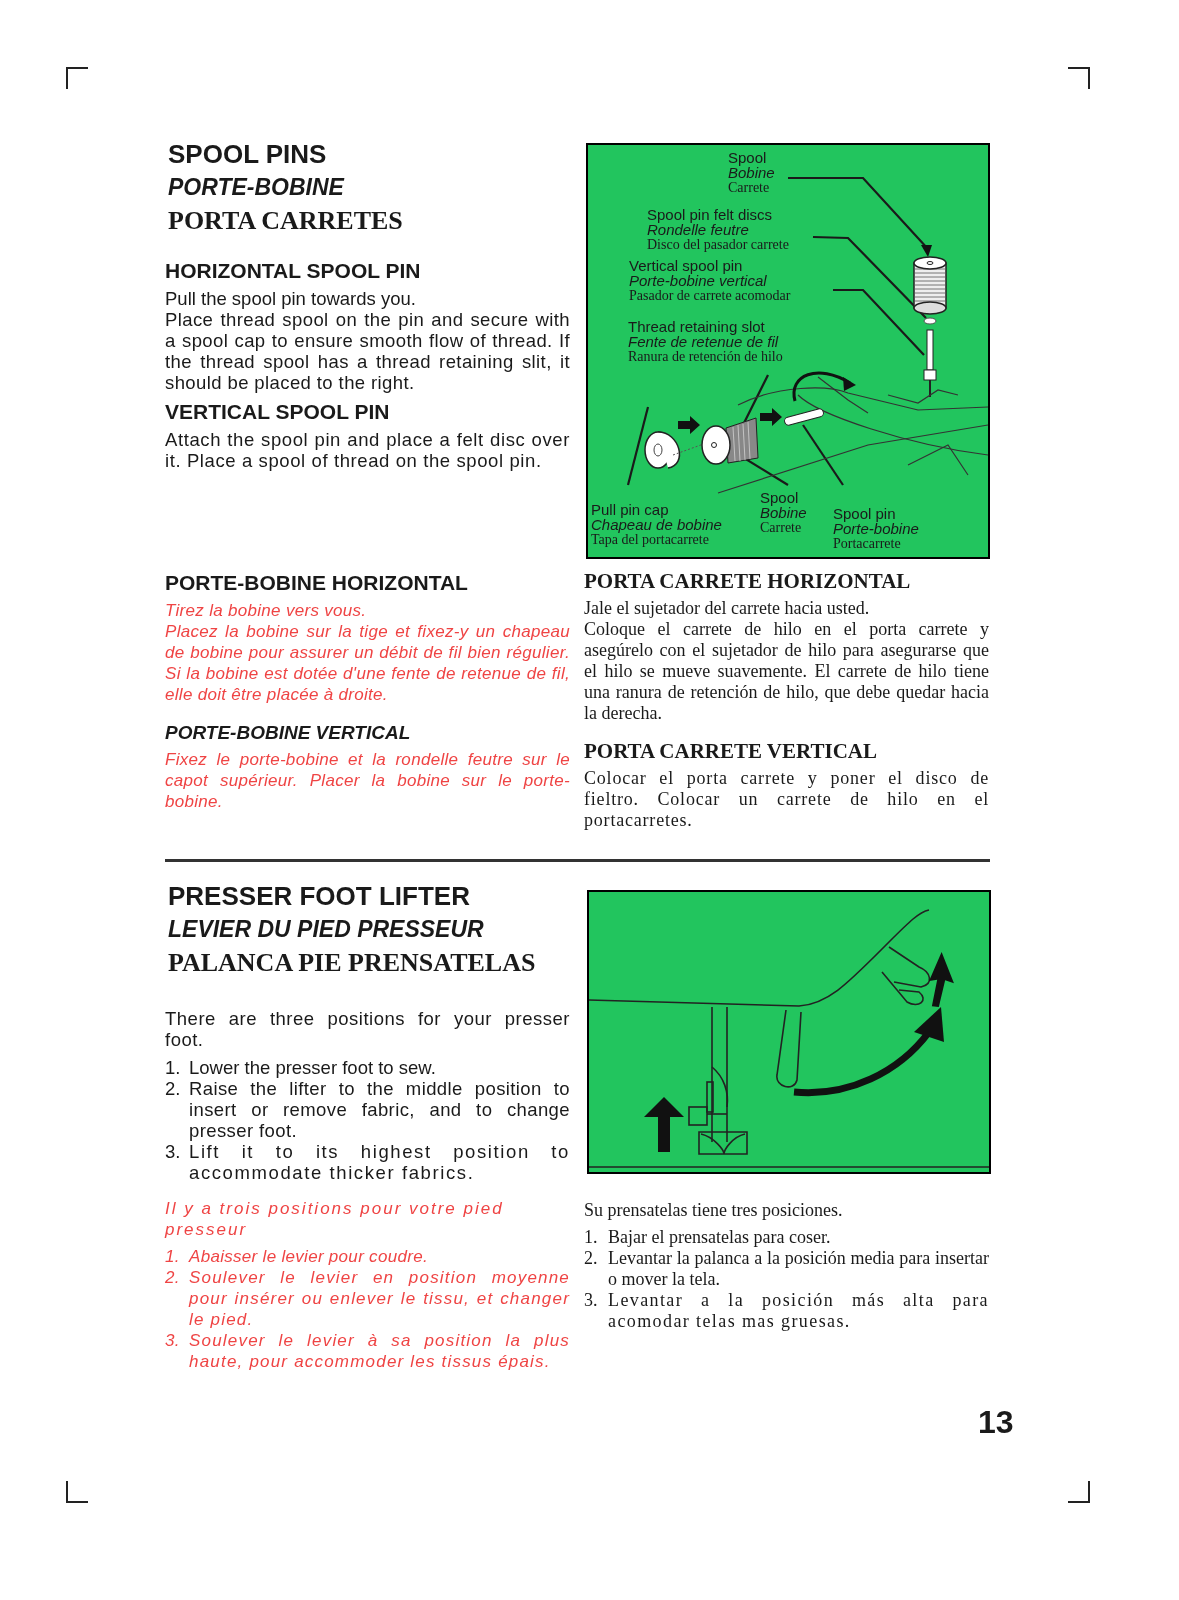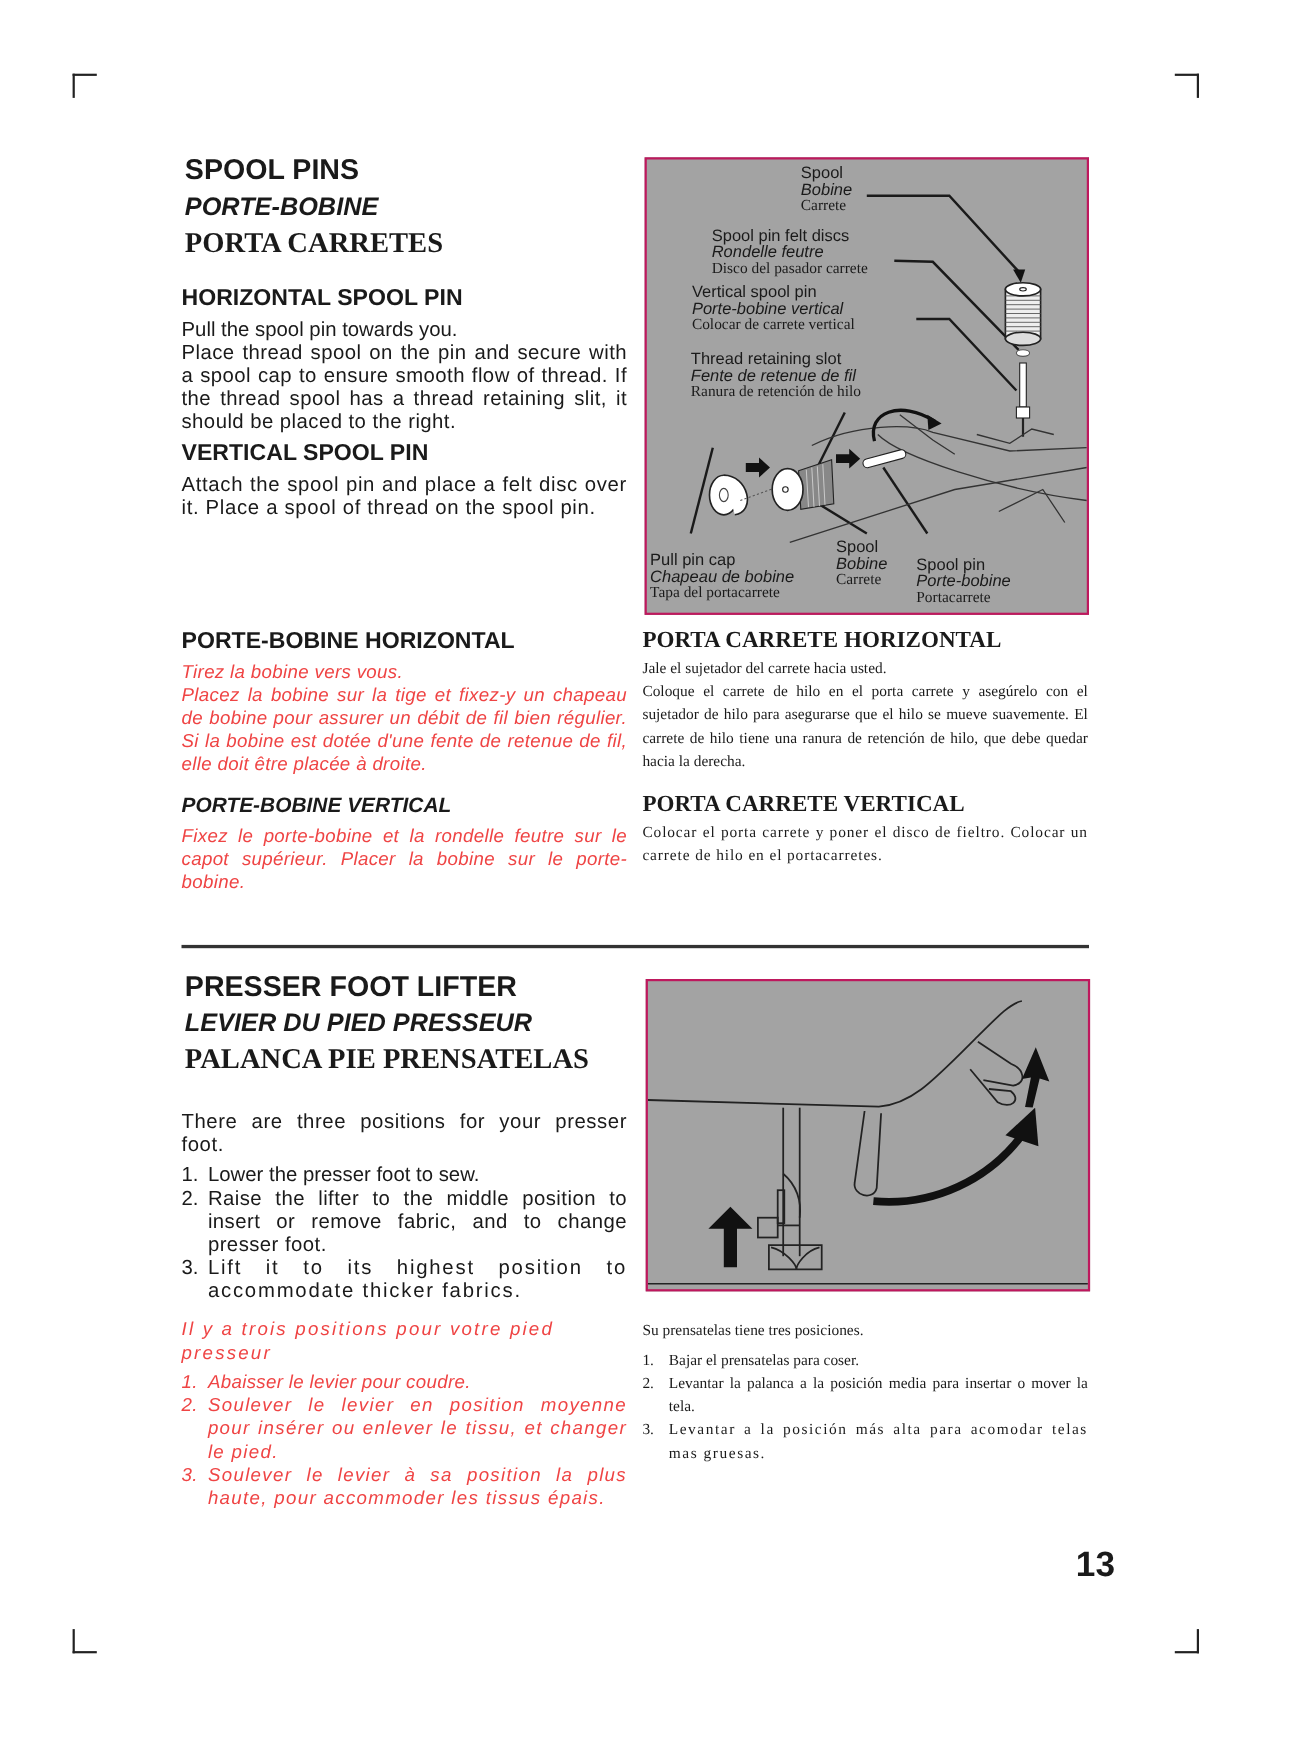--- a/index.html
+++ b/index.html
@@ -7,26 +7,26 @@
     .abs { position: absolute; }
     .crop { position: absolute; border-color: #222; border-style: solid; border-width: 0; }
     .h1 { font-family: "Liberation Sans", sans-serif; font-weight: bold; font-size: 26px; line-height: 32px; margin: 0; }
     .h1i { font-family: "Liberation Sans", sans-serif; font-weight: bold; font-style: italic; font-size: 23px; line-height: 34px; margin: 0; }
     .h1s { font-family: "Liberation Serif", serif; font-weight: bold; font-size: 26px; line-height: 34px; margin: 0; }
     .h2 { font-family: "Liberation Sans", sans-serif; font-size: 21px; line-height: 26px; margin: 0; }
     .h2i { font-family: "Liberation Sans", sans-serif; font-style: italic; font-size: 19px; line-height: 24px; margin: 0; }
     .h2s { font-family: "Liberation Serif", serif; font-size: 21px; line-height: 26px; margin: 0; }
     .p { font-family: "Liberation Sans", sans-serif; font-size: 18.5px; line-height: 21px; margin: 0; text-align: justify; }
     .pi { font-family: "Liberation Sans", sans-serif; font-style: italic; font-size: 17px; line-height: 21px; margin: 0; text-align: justify; color: #ef4444; letter-spacing: 0.3px; }
-    .ps { font-family: "Liberation Serif", serif; font-size: 14px; line-height: 21px; margin: 0; text-align: justify; }
+    .ps { font-family: "Liberation Serif", serif; font-size: 18px; line-height: 21px; margin: 0; text-align: justify; }
     .list { margin: 0; padding: 0; list-style: none; }
     .list li { display: flex; }
     .list .num { width: 24px; flex: none; }
     .list .txt { flex: 1; text-align: justify; }
-    .figbox { position: absolute; border: 2px solid #be185d; background: #a3a3a3; }
+    .figbox { position: absolute; border: 2px solid #000000; background: #22c55e; }
     .lbl { position: absolute; line-height: 15px; font-size: 15px; }
     .lbl .en { font-family: "Liberation Sans", sans-serif; display: block; }
     .lbl .fr { font-family: "Liberation Sans", sans-serif; font-style: italic; display: block; }
     .lbl .es { font-family: "Liberation Serif", serif; display: block; font-size: 14px; }
     .rule { position: absolute; left: 165px; width: 825px; height: 3px; background: #333; }
     .pagenum { font-family: "Liberation Sans", sans-serif; font-weight: bold; font-size: 32px; }
   </style>
 </head>
 <body>
 
@@ -130,21 +130,21 @@
       <span class="es">Carrete</span>
     </div>
     <div class="lbl" style="left:59px;top:62px;">
       <span class="en">Spool pin felt discs</span>
       <span class="fr">Rondelle feutre</span>
       <span class="es">Disco del pasador carrete</span>
     </div>
     <div class="lbl" style="left:41px;top:113px;">
       <span class="en">Vertical spool pin</span>
       <span class="fr">Porte-bobine vertical</span>
-      <span class="es">Colocar de carrete vertical</span>
+      <span class="es">Pasador de carrete acomodar</span>
     </div>
     <div class="lbl" style="left:40px;top:174px;">
       <span class="en">Thread retaining slot</span>
       <span class="fr">Fente de retenue de fil</span>
       <span class="es">Ranura de retención de hilo</span>
     </div>
     <div class="lbl" style="left:3px;top:357px;">
       <span class="en">Pull pin cap</span>
       <span class="fr">Chapeau de bobine</span>
       <span class="es">Tapa del portacarrete</span>

